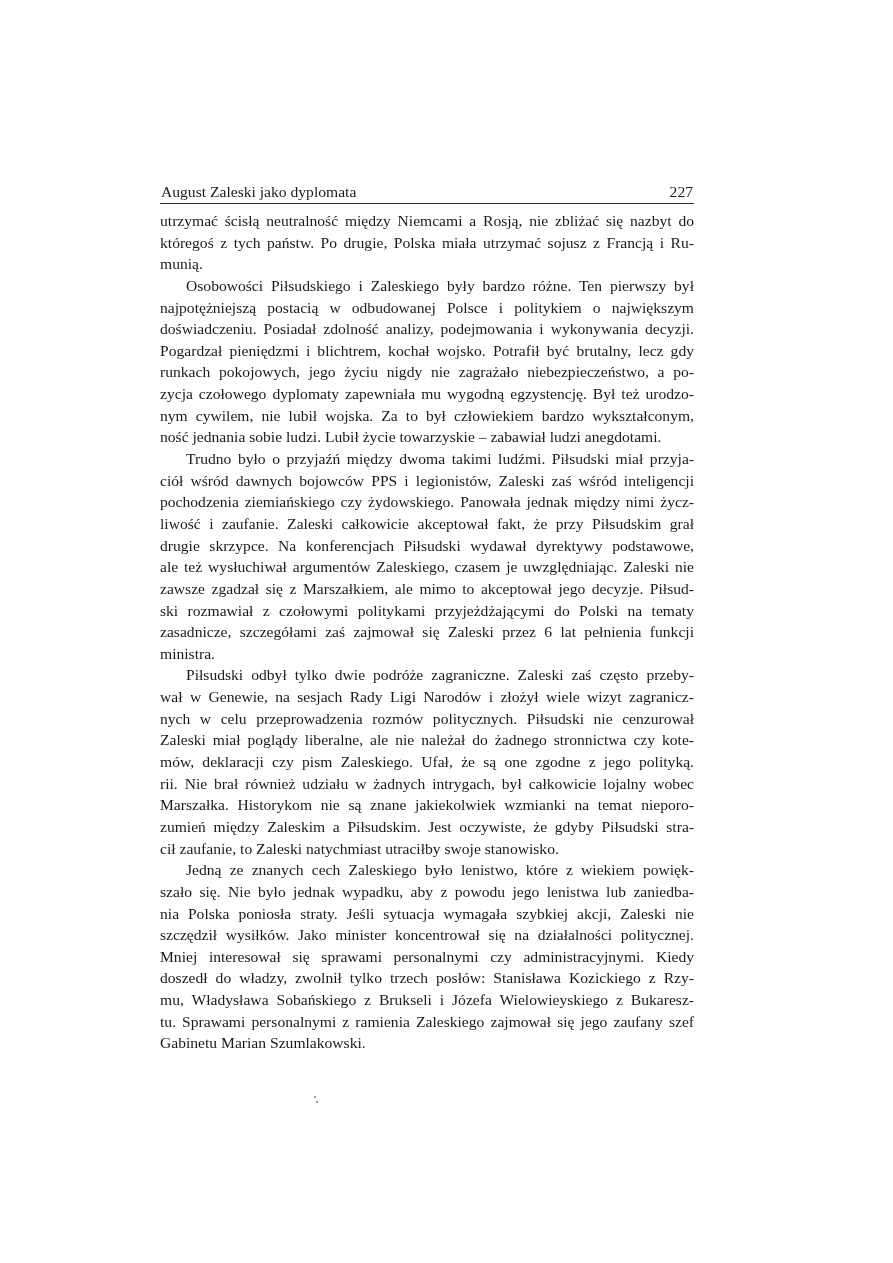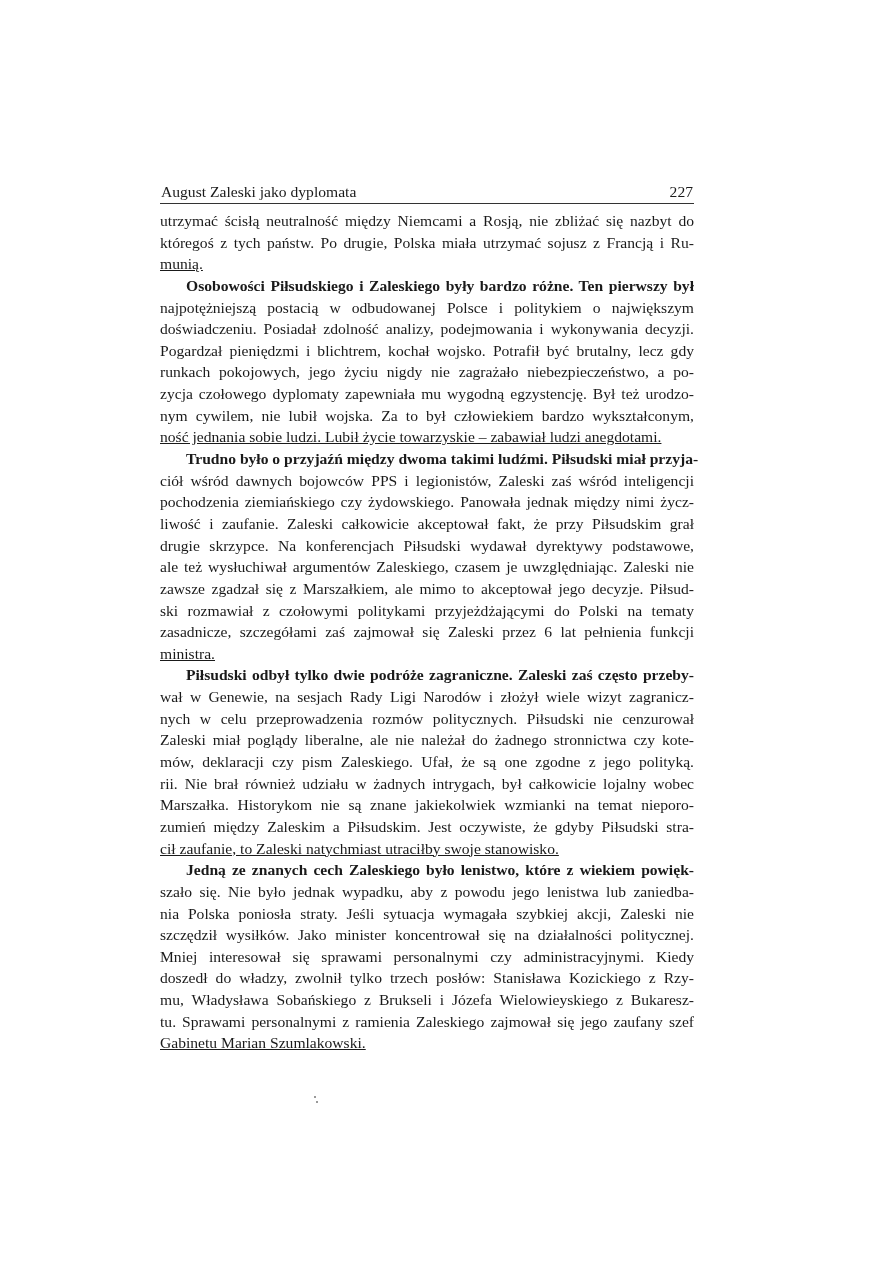--- a/index.html
+++ b/index.html
@@ -39,25 +39,23 @@
     }
     .line {
       display: block;
       white-space: nowrap;
       text-align: justify;
       text-align-last: justify;
       height: 21.65px;
     }
     .line.last {
       text-align-last: left;
-      text-decoration: underline;
     }
     .line.indent {
       padding-left: 26px;
-      font-weight: bold;
     }
     .speck {
       position: absolute;
       width: 1.5px;
       height: 1.5px;
       background: #999;
     }
   </style>
 </head>
 <body>

